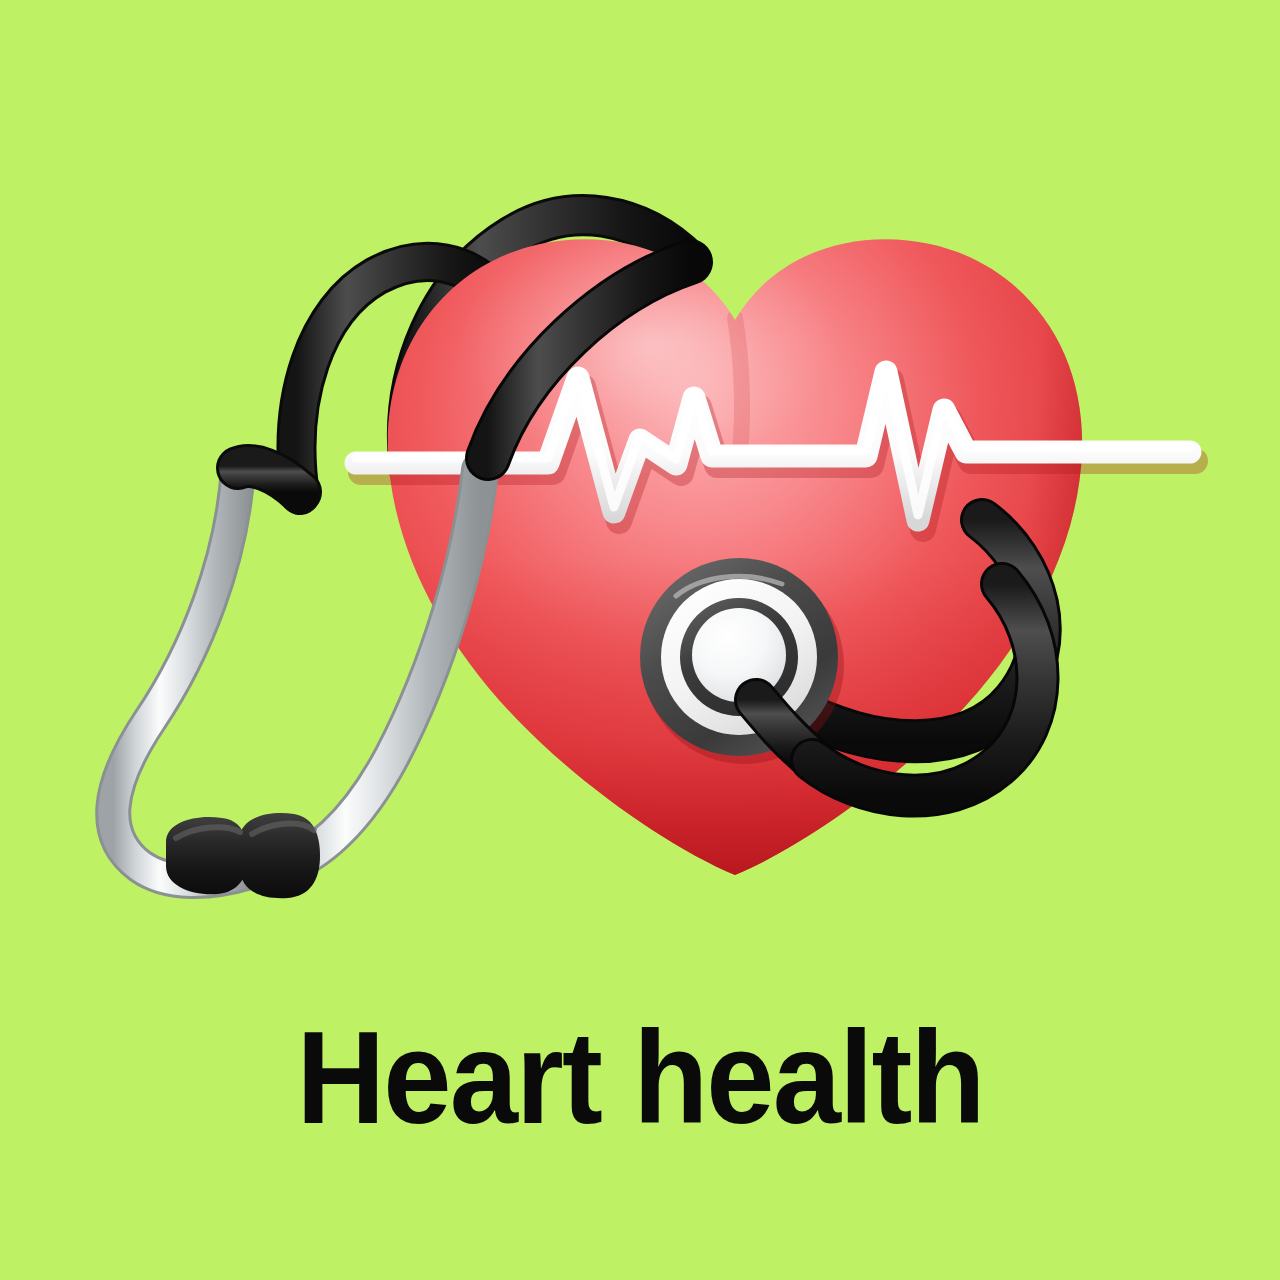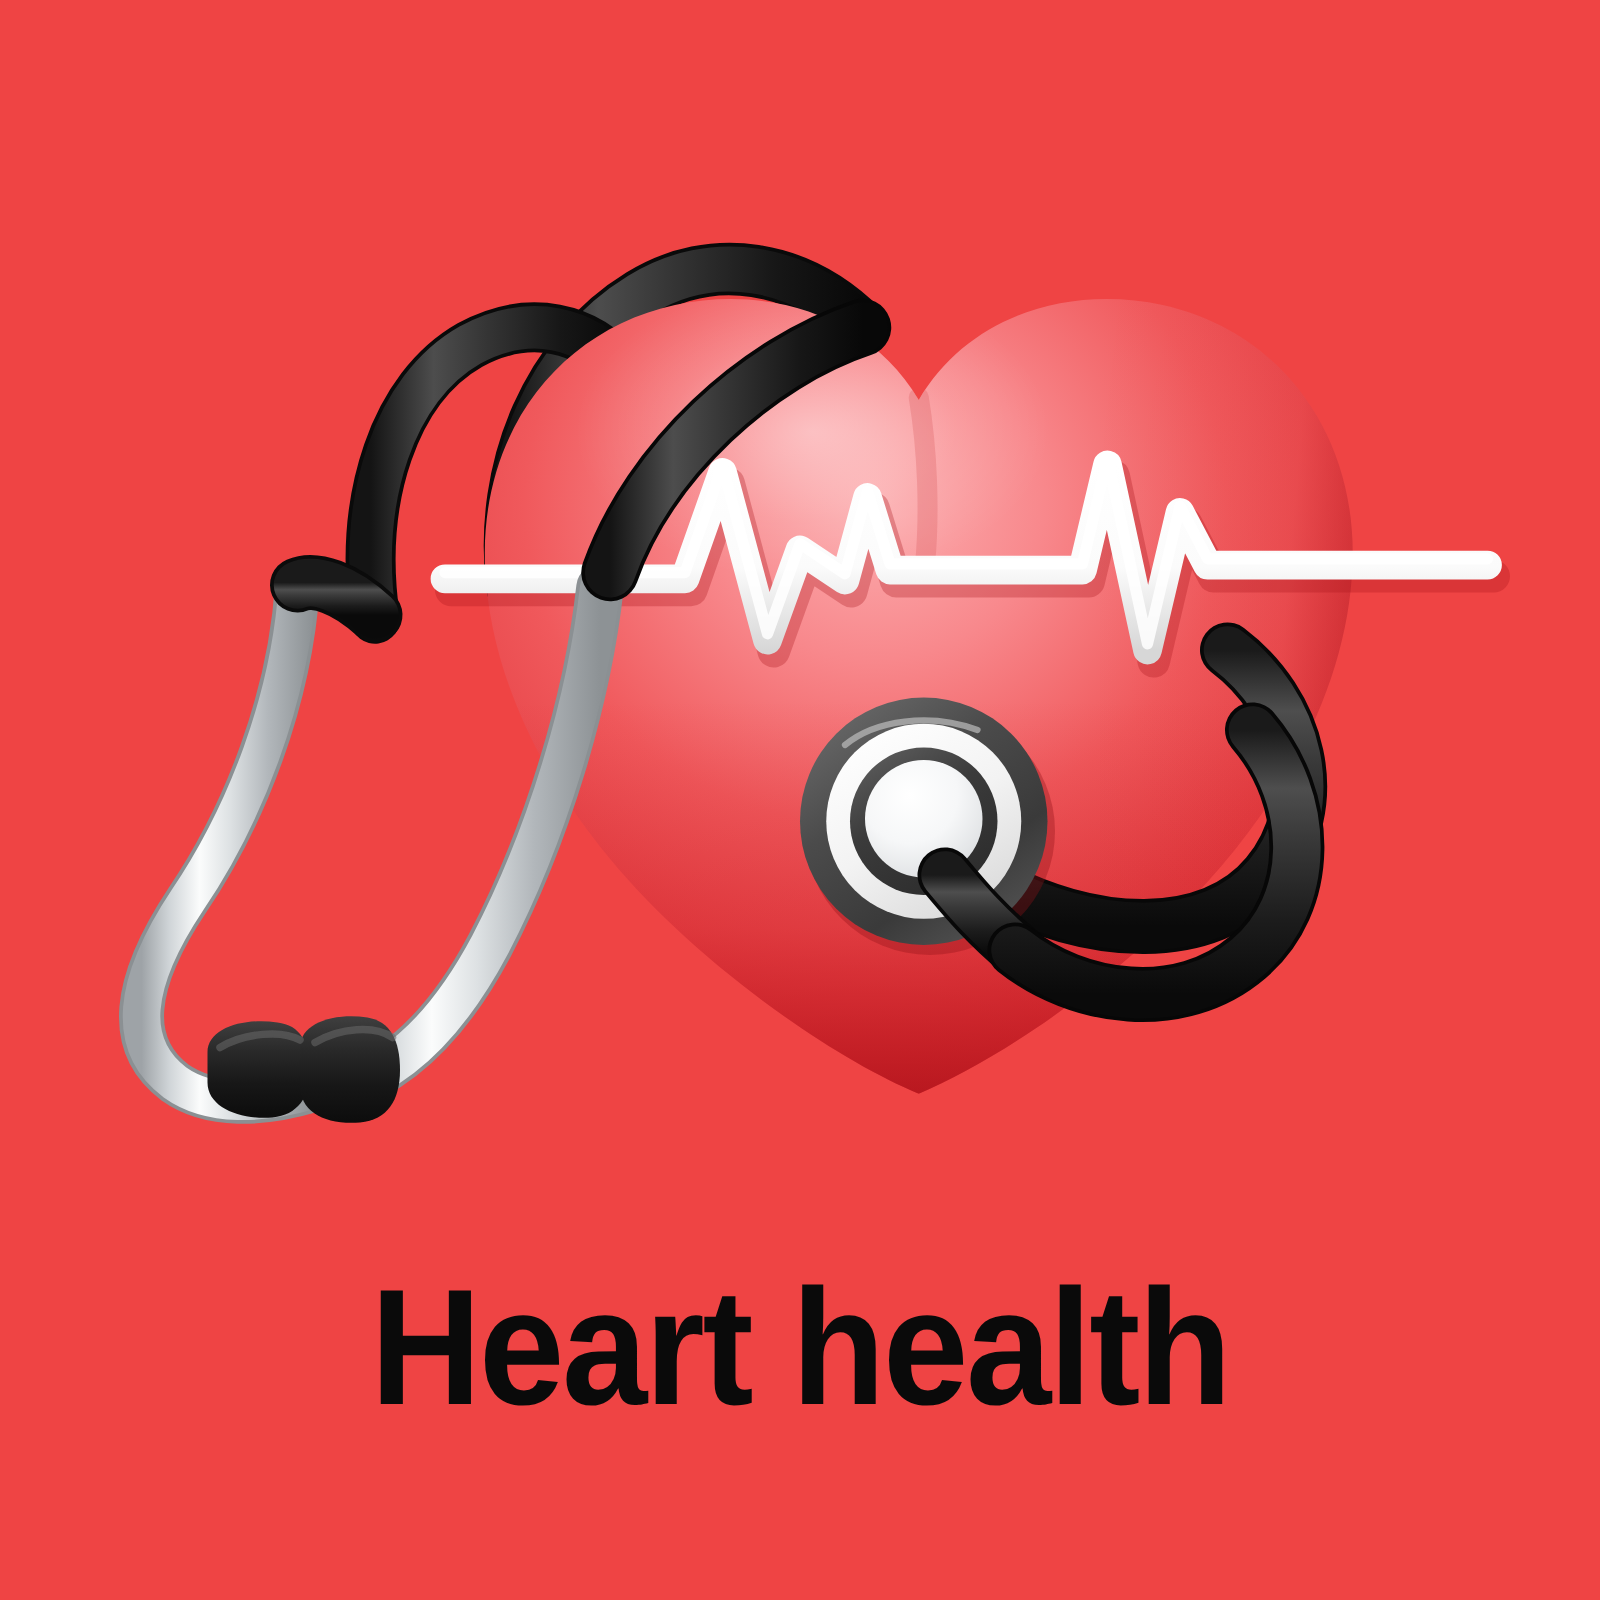--- a/index.html
+++ b/index.html
@@ -10,21 +10,21 @@
   body {
     width: 1280px;
     height: 1280px;
     font-family: "Liberation Sans", sans-serif;
     overflow: hidden;
   }
   #canvas {
     position: relative;
     width: 1280px;
     height: 1280px;
-    background: #ef4444;
+    background: #bef264;
   }
   #illustration {
     position: absolute;
     left: 0;
     top: 0;
     width: 1280px;
     height: 1280px;
     display: block;
   }
   #caption {

